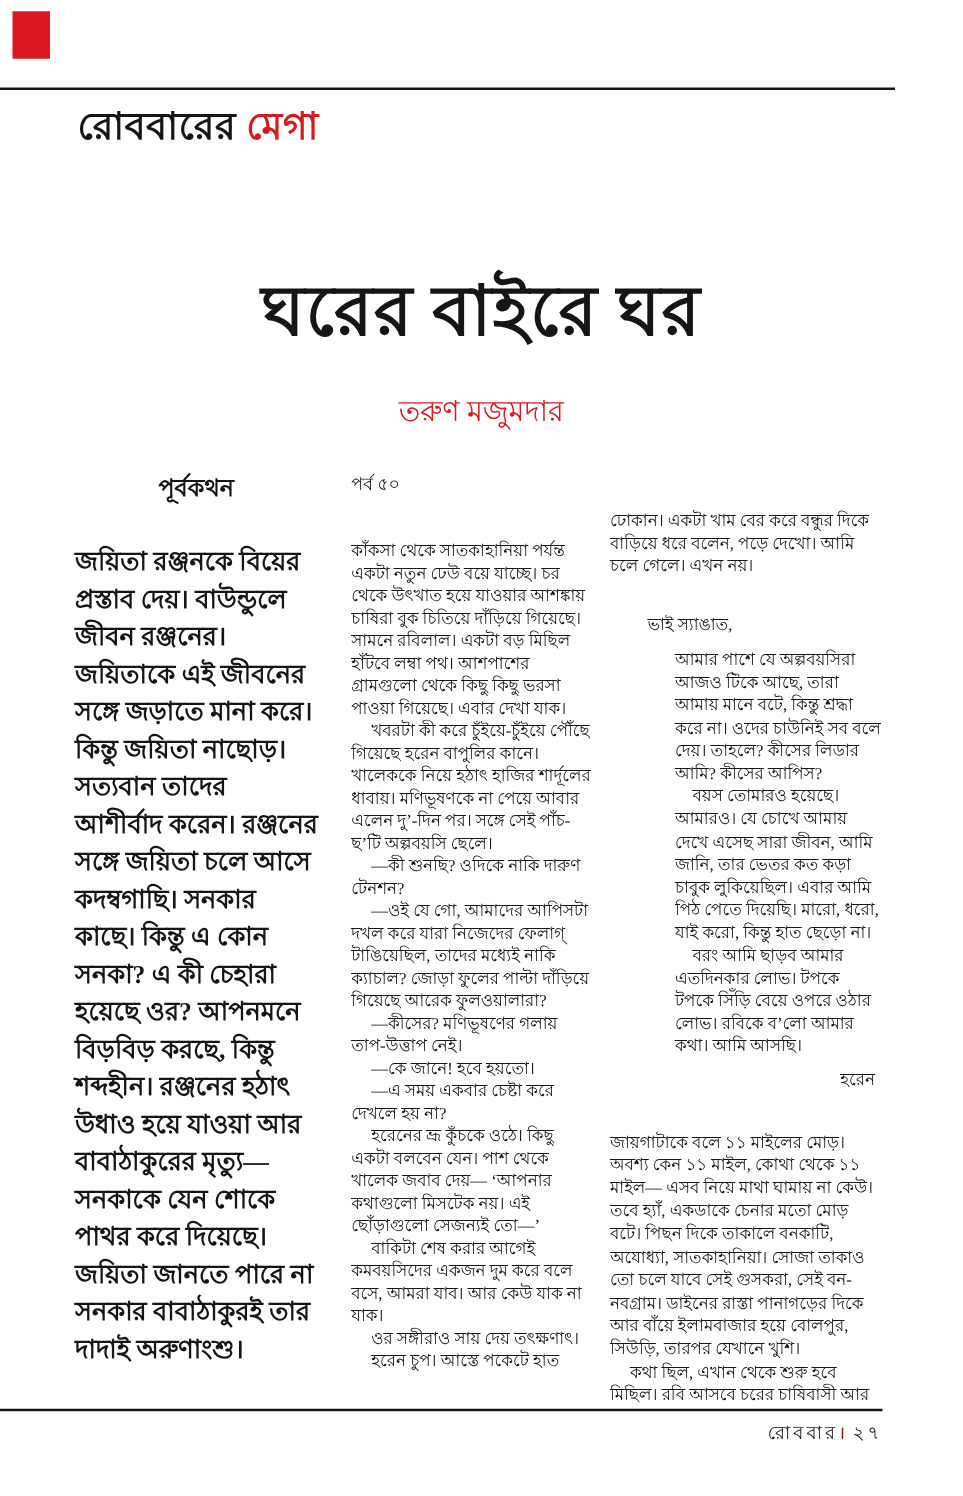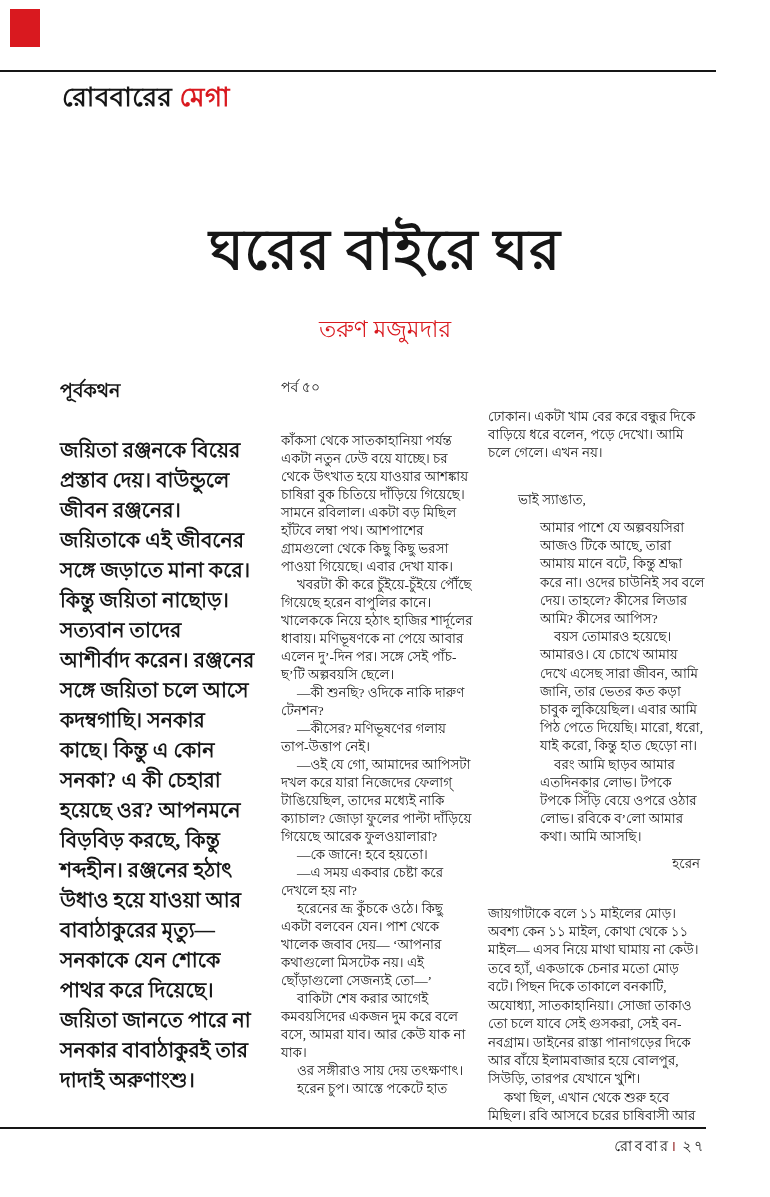--- a/index.html
+++ b/index.html
@@ -7,34 +7,34 @@
     width:770px; height:1197px; position:relative; overflow:hidden;
     font-family:"Liberation Serif","DejaVu Serif",serif;
     color:#161616;
     -webkit-font-smoothing:antialiased;
   }
   .abs { position:absolute; }
 
   
   .logo-square { left:10px; top:9px; width:30px; height:38px; background:#d9191f; }
   .masthead-rule { left:0; top:70px; width:716px; height:2px; background:#161616; }
-  .masthead { left:62px; top:77px; font-size:26px; font-weight:bold; letter-spacing:0.5px; white-space:nowrap; }
+  .masthead { left:62px; top:77px; font-size:30px; font-weight:bold; letter-spacing:0.5px; white-space:nowrap; }
   .brand-red { color:#d9191f; }
 
   
   .headline { left:0; top:218px; width:770px; text-align:center; font-size:56px; font-weight:bold; letter-spacing:1px; line-height:1.15; }
   .byline  { left:0; top:311px; width:770px; text-align:center; font-size:23px; font-weight:normal; color:#d9191f; }
 
   
   .col { top:376px; }
   .col-left  { left:60px;  width:196px; }
   .col-mid   { left:281px; width:192px; }
   .col-right { left:488px; width:218px; }
 
-  .left-heading { margin:0 2px 27px 0; text-align:left; font-size:19px; font-weight:bold; }
+  .left-heading { margin:0 2px 27px 0; text-align:center; font-size:19px; font-weight:bold; }
   .left-body p  { margin:0; font-size:20.5px; font-weight:bold; line-height:30px; text-align:left; }
 
   .kicker { margin:0 0 29px 0; font-size:14px; }
 
   .body p { margin:0; font-size:13.4px; line-height:18px; text-indent:16px; }
   .body p:first-child { text-indent:0;margin-top:32px; }
 
   .intro p { margin:0; font-size:13.4px; line-height:18px; text-indent:0; }
 
   .letter { margin-top:29px; margin-left:30px; }
@@ -72,22 +72,22 @@
       <p>জয়িতা রঞ্জনকে বিয়ের প্রস্তাব দেয়। বাউন্ডুলে জীবন রঞ্জনের। জয়িতাকে এই জীবনের সঙ্গে জড়াতে মানা করে। কিন্তু জয়িতা নাছোড়। সত্যবান তাদের আশীর্বাদ করেন। রঞ্জনের সঙ্গে জয়িতা চলে আসে কদম্বগাছি। সনকার কাছে। কিন্তু এ কোন সনকা? এ কী চেহারা হয়েছে ওর? আপনমনে বিড়বিড় করছে, কিন্তু শব্দহীন। রঞ্জনের হঠাৎ উধাও হয়ে যাওয়া আর বাবাঠাকুরের মৃত্যু— সনকাকে যেন শোকে পাথর করে দিয়েছে। জয়িতা জানতে পারে না সনকার বাবাঠাকুরই তার দাদাই অরুণাংশু।</p>
     </div>
 </div>
 
 <div class="abs col col-mid">
   <div class="kicker">পর্ব ৫০</div>
   <div class="body">
       <p>কাঁকসা থেকে সাতকাহানিয়া পর্যন্ত একটা নতুন ঢেউ বয়ে যাচ্ছে। চর থেকে উৎখাত হয়ে যাওয়ার আশঙ্কায় চাষিরা বুক চিতিয়ে দাঁড়িয়ে গিয়েছে। সামনে রবিলাল। একটা বড় মিছিল হাঁটবে লম্বা পথ। আশপাশের গ্রামগুলো থেকে কিছু কিছু ভরসা পাওয়া গিয়েছে। এবার দেখা যাক।</p>
       <p>খবরটা কী করে চুঁইয়ে-চুঁইয়ে পৌঁছে গিয়েছে হরেন বাপুলির কানে। খালেককে নিয়ে হঠাৎ হাজির শার্দূলের ধাবায়। মণিভূষণকে না পেয়ে আবার এলেন দু’-দিন পর। সঙ্গে সেই পাঁচ-ছ’টি অল্পবয়সি ছেলে।</p>
       <p>—কী শুনছি? ওদিকে নাকি দারুণ টেনশন?</p>
+      <p>—ওই যে গো, আমাদের আপিসটা দখল করে যারা নিজেদের ফেলাগ্‌ টাঙিয়েছিল, তাদের মধ্যেই নাকি ক্যাচাল? জোড়া ফুলের পাল্টা দাঁড়িয়ে গিয়েছে আরেক ফুলওয়ালারা?</p>
       <p>—কীসের? মণিভূষণের গলায় তাপ-উত্তাপ নেই।</p>
-      <p>—ওই যে গো, আমাদের আপিসটা দখল করে যারা নিজেদের ফেলাগ্‌ টাঙিয়েছিল, তাদের মধ্যেই নাকি ক্যাচাল? জোড়া ফুলের পাল্টা দাঁড়িয়ে গিয়েছে আরেক ফুলওয়ালারা?</p>
       <p>—কে জানে! হবে হয়তো।</p>
       <p>—এ সময় একবার চেষ্টা করে দেখলে হয় না?</p>
       <p>হরেনের ভ্রূ কুঁচকে ওঠে। কিছু একটা বলবেন যেন। পাশ থেকে খালেক জবাব দেয়— ‘আপনার কথাগুলো মিসটেক নয়। এই ছোঁড়াগুলো সেজন্যই তো—’</p>
       <p>বাকিটা শেষ করার আগেই কমবয়সিদের একজন দুম করে বলে বসে, আমরা যাব। আর কেউ যাক না যাক।</p>
       <p>ওর সঙ্গীরাও সায় দেয় তৎক্ষণাৎ।</p>
       <p>হরেন চুপ। আস্তে পকেটে হাত</p>
     </div>
 </div>
 
 <div class="abs col col-right">

